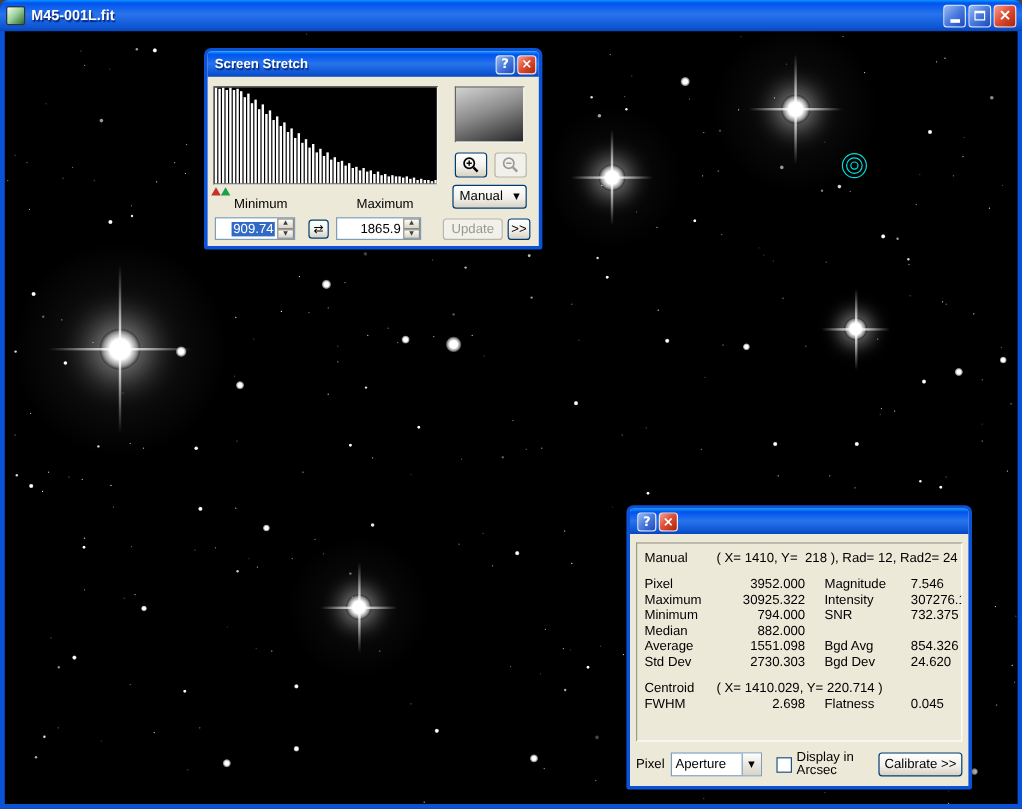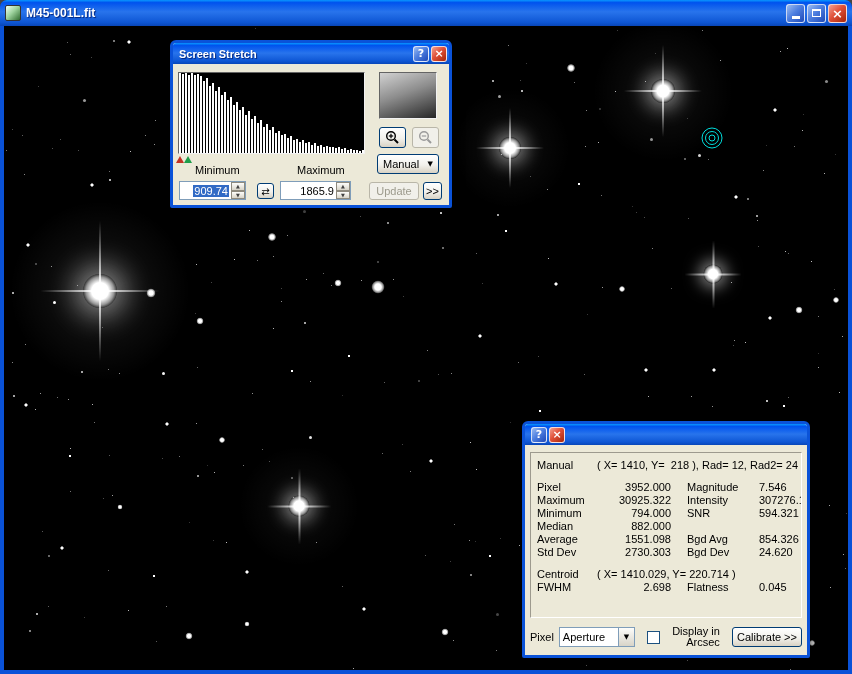--- a/index.html
+++ b/index.html
@@ -115,21 +115,21 @@
   .c.val.span { width:auto; flex:1; text-align:left; }
   .c.lab2 { width:72px; flex:none; margin-left:16px; }
   .c.val2 { flex:1; white-space:pre; }
   .mode-row { position:absolute; left:5px; right:5px; top:181px; height:22px; display:flex; align-items:center; }
   .mode-lbl { font-size:11px; margin-right:5px; }
   .combo { display:flex; width:76px; height:20px; border:1px solid #7F9DB9; background:#fff; }
   .combo .ctxt { flex:1; font-size:11px; padding:3px 3px 0 3px; }
   .combo .carrow { width:16px; border-left:1px solid #7F9DB9; background:linear-gradient(180deg,#FDFDFB,#D8D4C8);
     display:flex; align-items:center; justify-content:center; font-size:7px; font-family:"DejaVu Sans",sans-serif; }
   .chk { width:13px; height:13px; border:1px solid #1C5180; background:#fff; margin-left:12px; flex:none; }
-  .chklbl { width:56px; font-size:11px; line-height:11px; margin-left:4px;text-align:right; }
+  .chklbl { width:56px; font-size:11px; line-height:11px; margin-left:4px; }
   .calibrate { margin-left:auto; width:70px; height:20px; }
 </style>
 </head>
 <body>
 
 <div class="window">
   <div class="titlebar">
     <div class="app-icon"></div>
     <div class="title-text">M45-001L.fit</div>
     <div class="win-btns">
@@ -631,21 +631,21 @@
             <div class="info-row">
               <span class="c lab">Maximum</span>
               <span class="c val">30925.322</span>
               <span class="c lab2">Intensity</span>
               <span class="c val2">307276.125</span>
             </div>
             <div class="info-row">
               <span class="c lab">Minimum</span>
               <span class="c val">794.000</span>
               <span class="c lab2">SNR</span>
-              <span class="c val2">594.321</span>
+              <span class="c val2">732.375</span>
             </div>
             <div class="info-row">
               <span class="c lab">Median</span>
               <span class="c val">882.000</span>
               <span class="c lab2"></span>
               <span class="c val2"></span>
             </div>
             <div class="info-row">
               <span class="c lab">Average</span>
               <span class="c val">1551.098</span>

